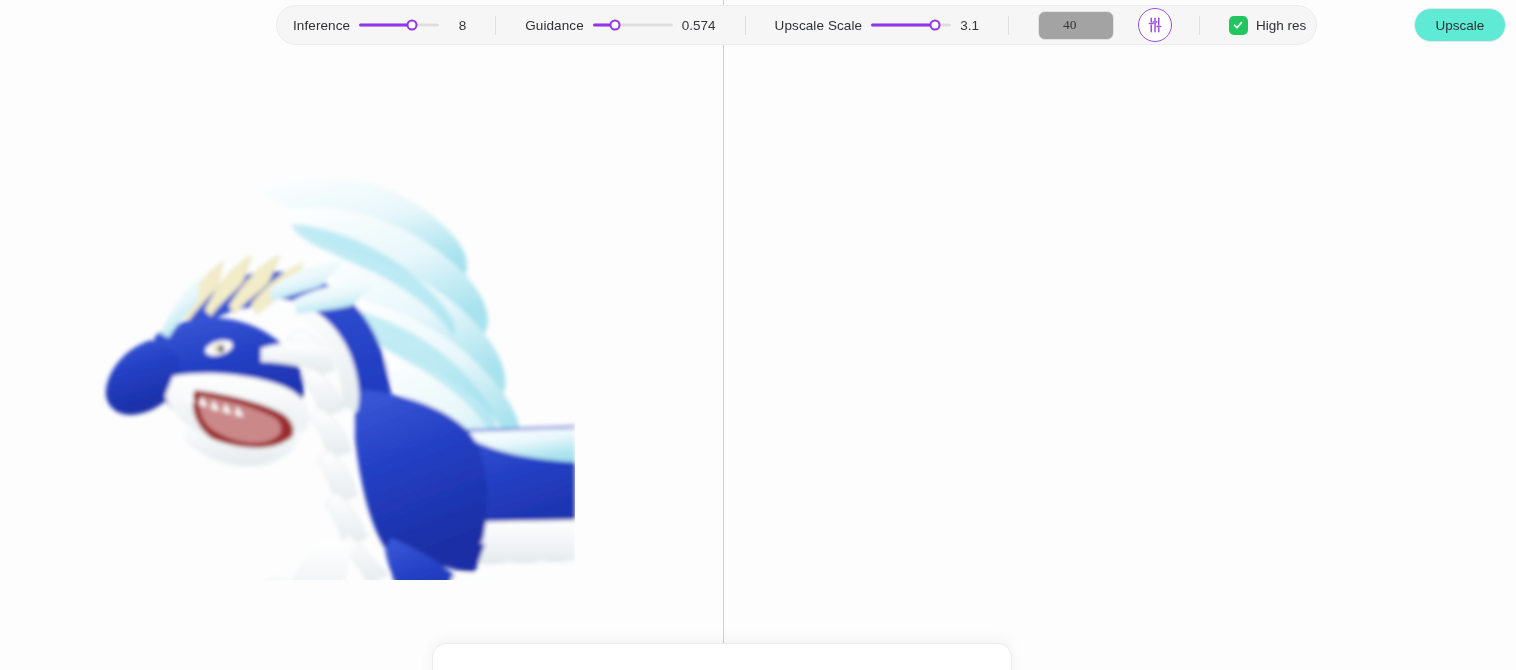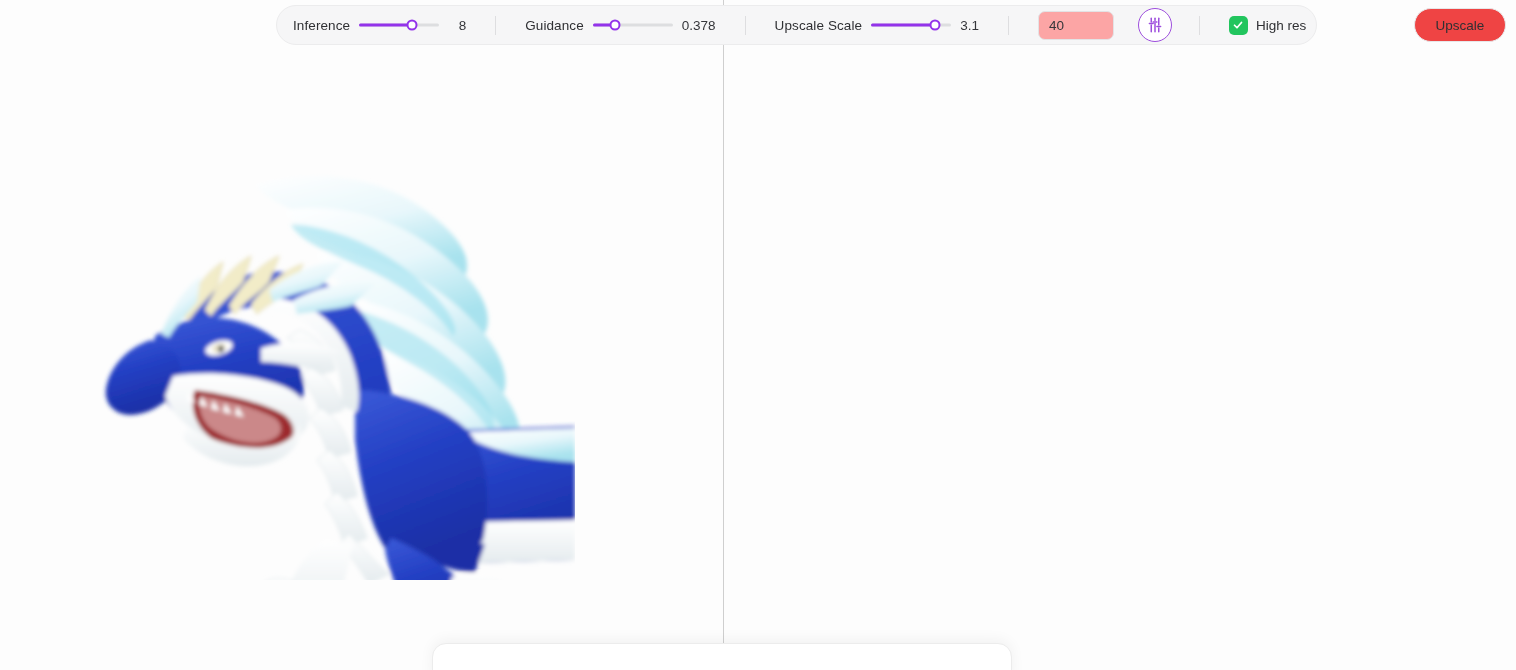--- a/index.html
+++ b/index.html
@@ -68,24 +68,24 @@
     transform:translate(-50%,-50%);
     box-sizing:border-box;
   }
   .value{
     font-size:13.5px;color:#35363a;min-width:18px;text-align:right;white-space:nowrap;
   }
   .sep{width:1px;height:19px;background:#dedee0;margin:0 13px;}
 
   .num-input{
     width:76px;height:29px;
-    background:#fca5a5;border:1px solid #e3e3e5;border-radius:7px;
+    background:#a3a3a3;border:1px solid #e3e3e5;border-radius:7px;
     font-size:13.5px;color:#35363a;
-    padding:0 10px;box-sizing:border-box;
-    font-family:Liberation Sans, sans-serif;
+    padding:0 24px;box-sizing:border-box;
+    font-family:Liberation Serif, serif;
     outline:none;
   }
   .icon-btn-round{
     width:29px;height:29px;border-radius:50%;
     background:#fbfbfc;border:1px solid #e6e6e8;
     display:flex;align-items:center;justify-content:center;
     margin-left:11px;cursor:pointer;box-sizing:border-box;
   }
   .checkrow{display:flex;align-items:center;gap:8px;}
   .checkbox{
@@ -98,21 +98,21 @@
   .settings-btn{
     position:absolute;left:1138px;top:8px;
     width:34px;height:34px;border-radius:50%;
     border:1.6px solid #9d4edd;background:#ffffff;
     display:flex;align-items:center;justify-content:center;
     cursor:pointer;box-sizing:border-box;z-index:10;
   }
   .upscale-btn{
     position:absolute;left:1414px;top:8px;
     width:92px;height:34px;border-radius:17px;
-    background:#ef4444;border:1px solid #e7e7e9;
+    background:#5eead4;border:1px solid #e7e7e9;
     display:flex;align-items:center;justify-content:center;
     font-size:13.5px;color:#2f3033;cursor:pointer;box-sizing:border-box;z-index:10;
     font-family:"Liberation Sans", sans-serif;
   }
 </style>
 </head>
 <body>
 
 <div class="app">
 
@@ -267,21 +267,21 @@
 
     <div class="sep"></div>
 
     <div class="ctrl">
       <span class="ctrl-label">Guidance</span>
       <div class="slider">
         <div class="track"></div>
         <div class="fill" style="width:28%"></div>
         <div class="knob" style="left:28%"></div>
       </div>
-      <span class="value">0.378</span>
+      <span class="value">0.574</span>
     </div>
 
     <div class="sep"></div>
 
     <div class="ctrl">
       <span class="ctrl-label">Upscale Scale</span>
       <div class="slider">
         <div class="track"></div>
         <div class="fill" style="width:80%"></div>
         <div class="knob" style="left:80%"></div>

